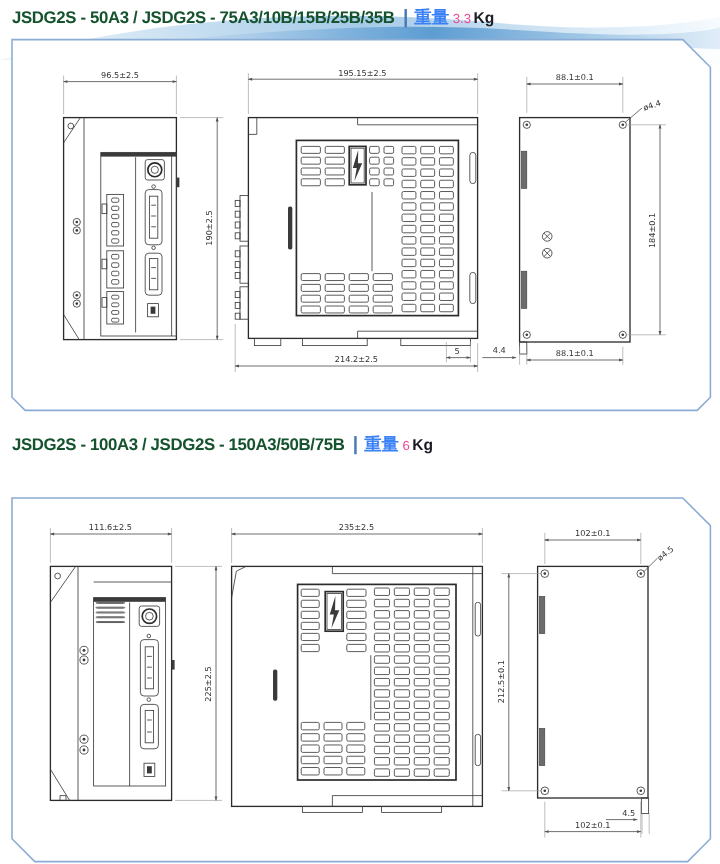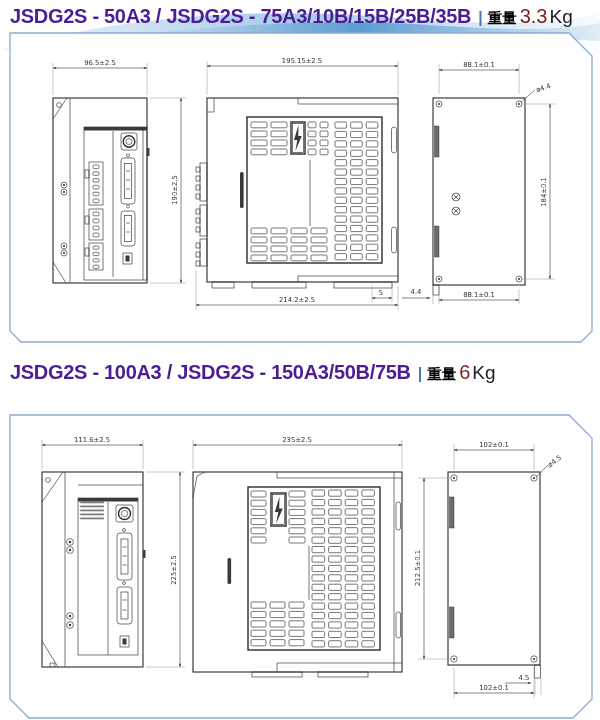--- a/index.html
+++ b/index.html
@@ -3,25 +3,25 @@
 <meta charset="utf-8">
 <style>
   html,body{margin:0;padding:0;}
   body{width:600px;height:720px;position:relative;background:#ffffff;overflow:hidden;
        font-family:"Liberation Sans",sans-serif;}
   .wave{position:absolute;top:0;left:0;}
   #canvas{position:absolute;top:0;left:0;}
   .title{position:absolute;left:10px;white-space:nowrap;z-index:5;}
   #title-1{top:5px;}
   #title-2{top:361px;}
-  .models{font-size:20px;font-weight:bold;color:#4c1d95;letter-spacing:-0.3px;}
+  .models{font-size:14px;font-weight:bold;color:#14532d;letter-spacing:-0.3px;}
   .sep{font-size:16px;color:#4a7ab5;margin:0 5px 0 7px;font-weight:bold;}
-  .wl{font-size:14.5px;font-weight:bold;color:#000000;}
-  .wv{font-size:20px;color:#7f1d1d;margin-left:3px;}
-  .wu{font-size:19px;font-weight:normal;color:#1c1c24;margin-left:2px;}
+  .wl{font-size:14.5px;font-weight:bold;color:#3b82f6;}
+  .wv{font-size:11px;color:#ec4899;margin-left:3px;}
+  .wu{font-size:13px;font-weight:bold;color:#1c1c24;margin-left:2px;}
   
   .panel{fill:#ffffff;stroke:#8aabd3;stroke-width:1.3;}
   .ol{fill:#ffffff;stroke:#2b2b2b;stroke-width:1.1;}
   .il{fill:none;stroke:#3c3c3c;stroke-width:.7;}
   .ilb{fill:#ffffff;stroke:#2b2b2b;stroke-width:1.4;}
   .dk{fill:#3a3a3a;stroke:none;}
   .gry{fill:#6b6b6b;stroke:#3c3c3c;stroke-width:.5;}
   .ext{stroke:#9a9a9a;stroke-width:.55;fill:none;}
   .dim{stroke:#555555;stroke-width:.7;fill:none;}
   .dtx{font:6.8px "DejaVu Sans",sans-serif;fill:#333333;text-anchor:middle;}

